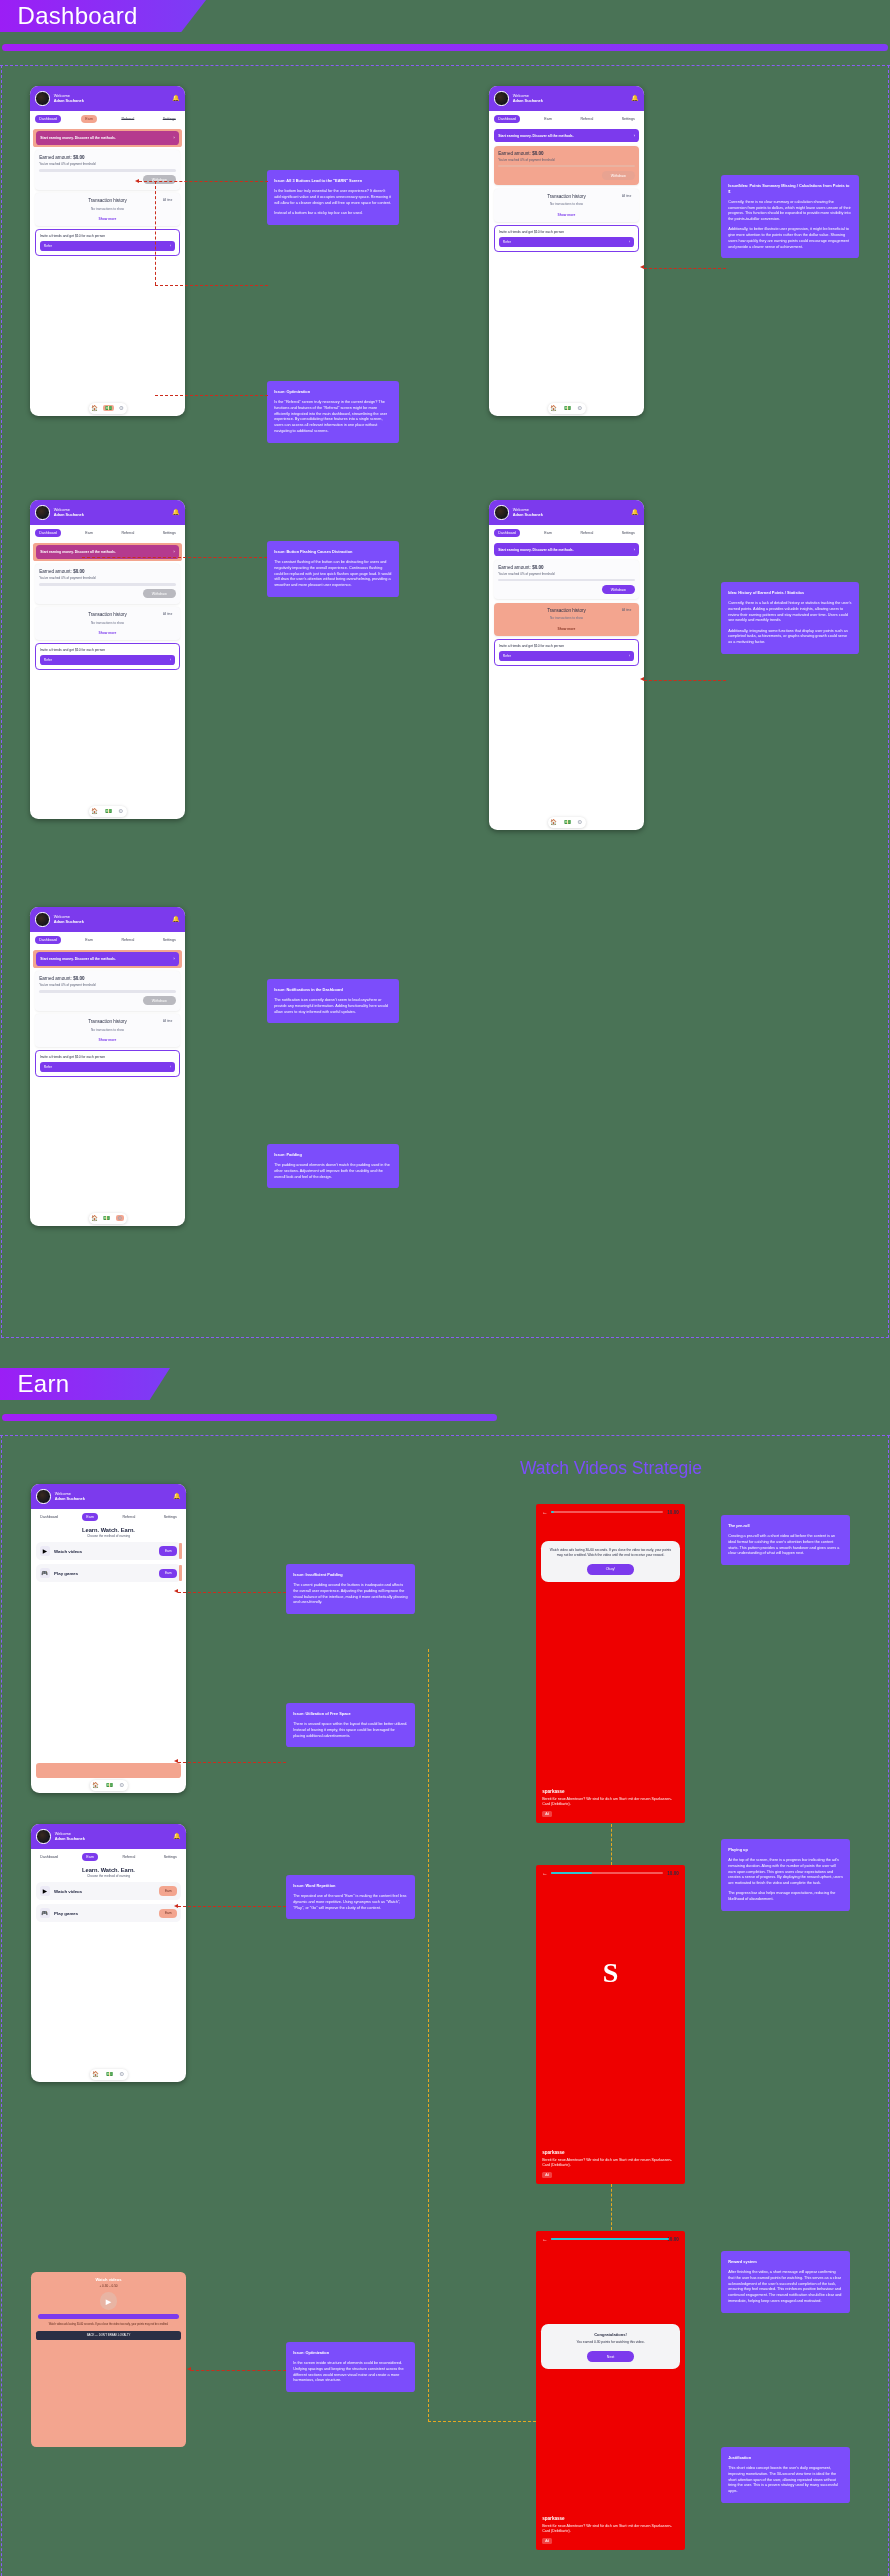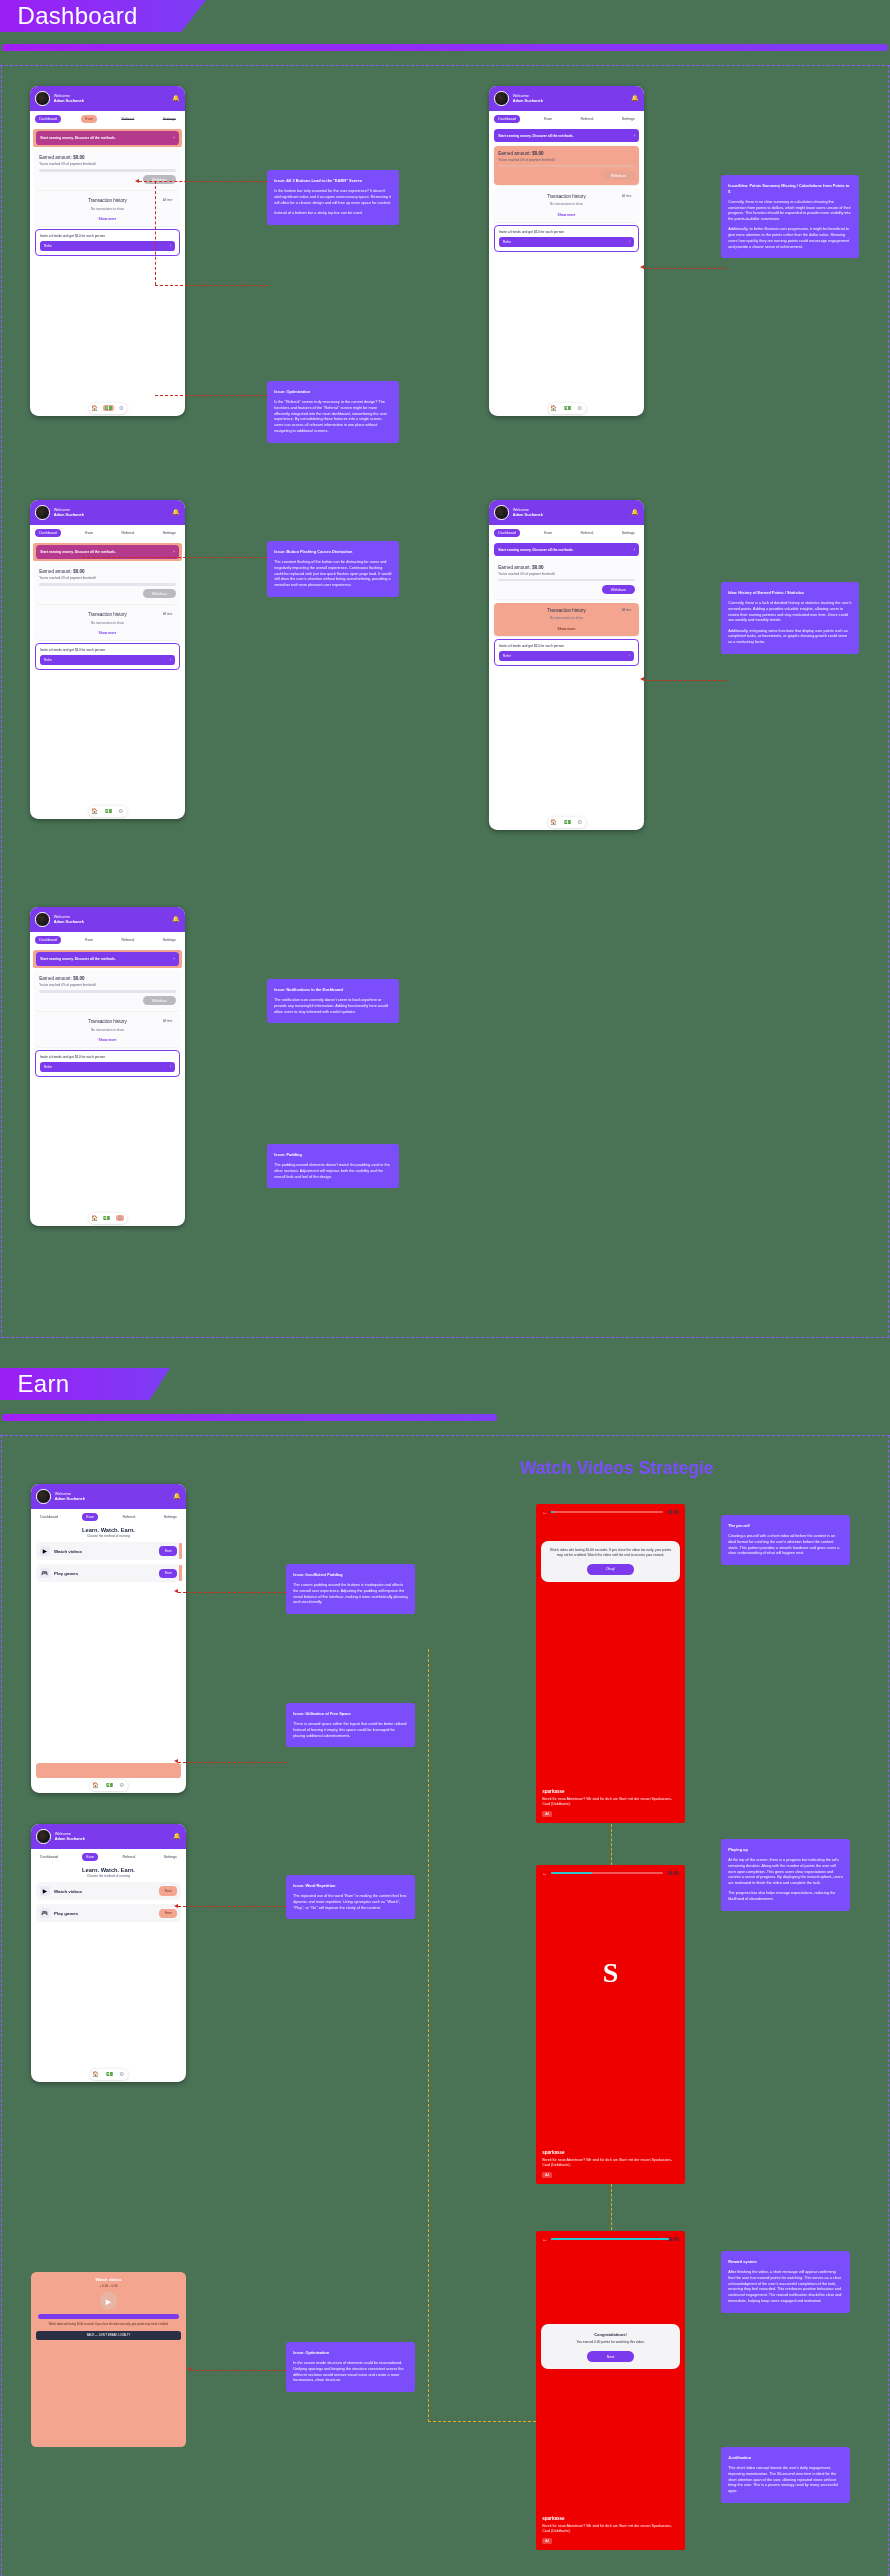--- a/index.html
+++ b/index.html
@@ -167,21 +167,21 @@
   .note-box p:last-child { margin-bottom: 0; }
   
   .conn { position: absolute; border-top: 1px dashed #cc2c1c; }
   .conn-v { position: absolute; border-left: 1px dashed #cc2c1c; }
   .conn-y { position: absolute; border-left: 1px dashed #e6a822; }
   .arrow-l, .arrow-r, .arrow-u, .arrow-d {
     position: absolute; width: 0; height: 0;
   }
   .arrow-l { border-top:2.6px solid transparent;border-bottom:2.6px solid transparent;border-right:4.1px solid #cc2c1c; }
   .strategy-title {
-    position: absolute; color: #7c4dfb; font-size: 17.5px; font-weight: 700;
+    position: absolute; color: #7c4dfb; font-size: 17.5px; font-weight: 400;
   }
 </style>
 </head>
 <body>
 
 <div class="section-banner" style="left:0;top:0;width:206px;height:32px;">
   <span>Dashboard</span>
 </div>
 <div class="section-rule" style="left:2.1px;top:44px;width:886px;"></div>
 <div class="section-dash" style="top:65px;"></div>

